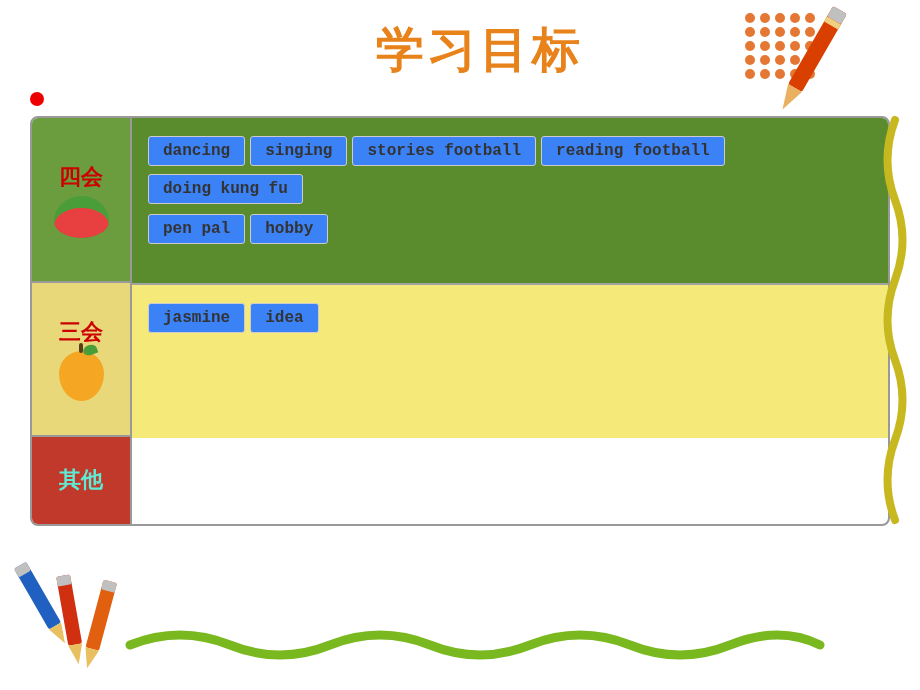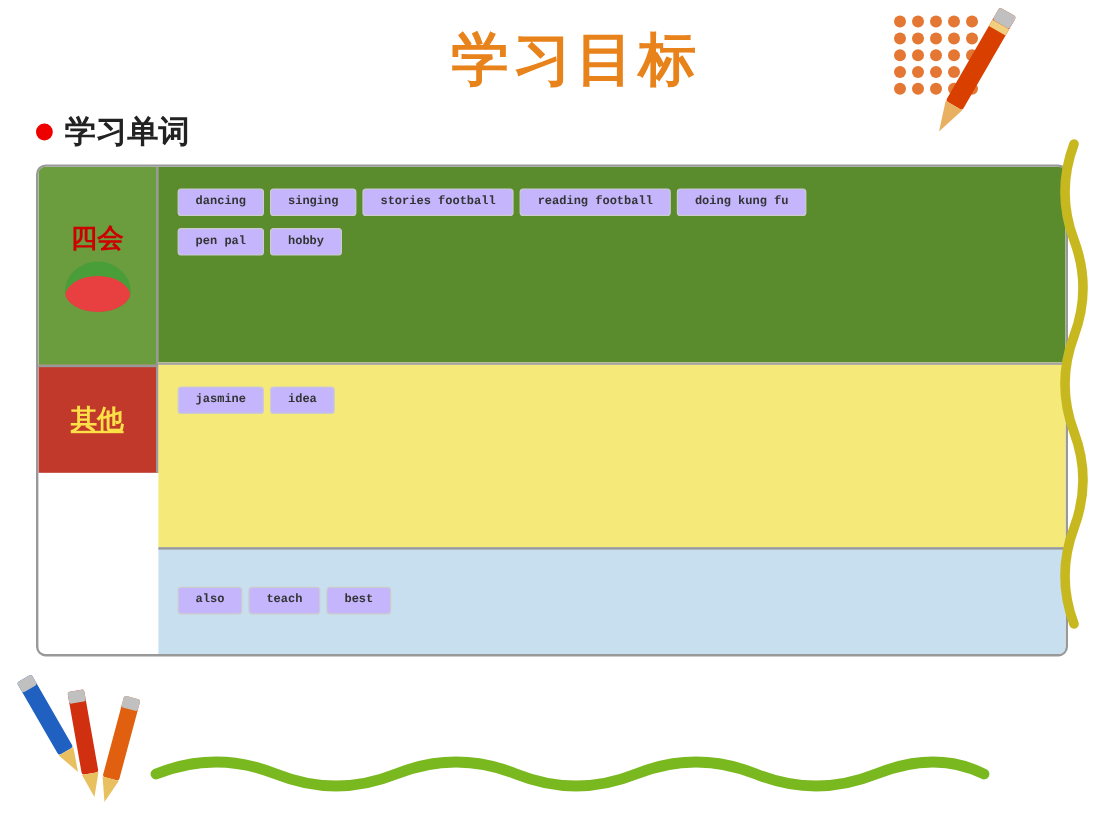--- a/index.html
+++ b/index.html
@@ -85,22 +85,21 @@
       height: 90px;
       border-top: 2px solid #999;
     }
 
     .section-label {
       font-size: 22px;
       font-weight: bold;
       color: #c00;
     }
     .section-label-qita {
-      color: #fde047;
-      text-decoration: underline;
+      color: #5eead4;
     }
 
     
     .watermelon {
       width: 55px;
       height: 42px;
       background: #4a9e3a;
       border-radius: 50% 50% 50% 50% / 60% 60% 40% 40%;
       position: relative;
       overflow: hidden;
@@ -174,26 +173,26 @@
       height: 90px;
       border-top: 2px solid #999;
       display: flex;
       align-items: center;
       padding: 0 16px;
     }
 
     
     .word-box {
       display: inline-block;
-      background: #c4b5fd;
+      background: #3b82f6;
       border: 1.5px solid #ccc;
       padding: 5px 14px;
       margin: 4px 5px 4px 0;
       border-radius: 3px;
-      font-size: 10px;
+      font-size: 16px;
       font-family: 'Courier New', monospace;
       color: #333;
       font-weight: bold;
     }
 
     .word-row {
       display: flex;
       flex-wrap: wrap;
       align-items: flex-start;
       margin-bottom: 2px;
@@ -215,32 +214,35 @@
       pointer-events: none;
     }
   </style>
 </head>
 <body>
 
 <div class="page-title">学习目标</div>
 
 <div class="bullet-section">
   <div class="bullet-dot"></div>
-  <span class="bullet-text">学习单词</span>
 </div>
 
 <div class="main-card">
 
   <div class="left-col">
 
     <div class="left-section left-section-sihui">
       <span class="section-label">四会</span>
       <div class="watermelon"></div>
     </div>
 
+    <div class="left-section left-section-sanhui">
+      <span class="section-label">三会</span>
+      <div class="apple"></div>
+    </div>
 
     <div class="left-section left-section-qita">
       <span class="section-label section-label-qita">其他</span>
     </div>
   </div>
 
   <div class="right-col">
 
     <div class="right-section right-section-sihui">
       <div class="word-row">
@@ -256,27 +258,20 @@
       </div>
     </div>
 
     <div class="right-section right-section-sanhui">
       <div class="word-row">
         <span class="word-box">jasmine</span>
         <span class="word-box">idea</span>
       </div>
     </div>
 
-    <div class="right-section-qita right-section">
-      <div class="word-row">
-        <span class="word-box">also</span>
-        <span class="word-box">teach</span>
-        <span class="word-box">best</span>
-      </div>
-    </div>
   </div>
 </div>
 
 <div class="deco-container polka-dots">
   <svg width="90" height="80">
     
   </svg>
 </div>
 
 <svg class="deco-container" style="top:0;left:0;width:920px;height:690px;" viewBox="0 0 920 690">

